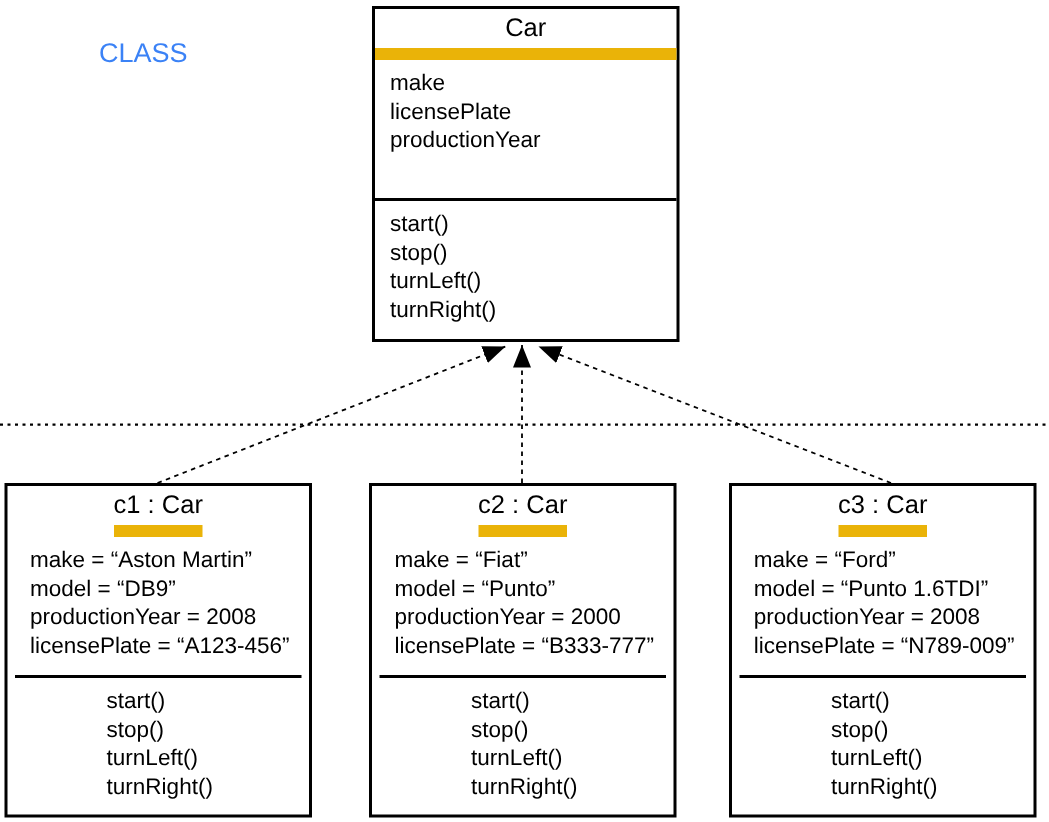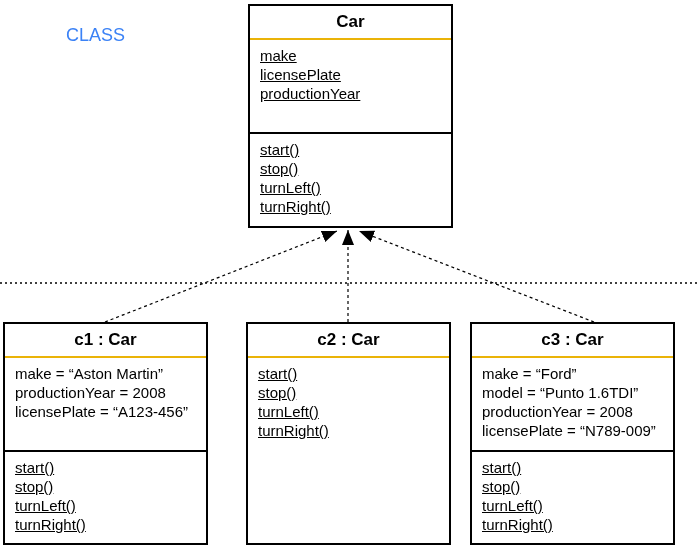--- a/index.html
+++ b/index.html
@@ -35,46 +35,45 @@
     border: 2px solid #000000;
     background: #ffffff;
     display: flex;
     flex-direction: column;
   }
   .box-title {
     display: flex;
     align-items: center;
     justify-content: center;
     font-size: 17px;
-    border-bottom: 2px solid #eab308;
+    border-bottom: 8px solid #eab308;
     flex: 0 0 auto;
-    font-weight: bold;
   }
   .class-box   { left: 248px; top: 4px;  height: 224px; }
   .class-box .box-title { height: 34px; }
-  .object-box  { top: 322px; height: 223px; }
+  .object-box  { top: 322px; height: 223px; align-items: center; }
   .object-box .box-title { height: 34px; }
   .box-c1 { left: 3px; }
   .box-c2 { left: 246px; }
-  .box-c3 { left: 470px; }
+  .box-c3 { left: 486px; }
 
   .compartment {
     padding: 6px 8px 0 10px;
     font-size: 15px;
     line-height: 19px;
     white-space: nowrap;
     overflow: hidden;
   }
   .compartment.attrs {
     border-bottom: 2px solid #000000;
     flex: 0 0 auto;
   }
-  .class-box .compartment.attrs  { height: 94px; text-decoration: underline; }
+  .class-box .compartment.attrs  { height: 94px; }
   .object-box .compartment.attrs { height: 94px; }
-  .compartment.methods { flex: 1 1 auto; text-decoration: underline; }
+  .compartment.methods { flex: 1 1 auto; }
 </style>
 </head>
 <body>
 
 <div class="canvas">
 
   <svg class="connectors" viewBox="0 0 699 548" xmlns="http://www.w3.org/2000/svg">
     <defs>
       <marker id="arrowhead" markerUnits="userSpaceOnUse" markerWidth="18" markerHeight="14" refX="15" refY="6" orient="auto">
         <path d="M0,0 L15,6 L0,12 Z" fill="#000000"></path>
@@ -100,33 +99,40 @@
       <div>stop()</div>
       <div>turnLeft()</div>
       <div>turnRight()</div>
     </div>
   </div>
 
   <div class="uml-box object-box box-c1">
     <div class="box-title">c1 : Car</div>
     <div class="compartment attrs">
       <div>make = “Aston Martin”</div>
+      <div>model = “DB9”</div>
       <div>productionYear = 2008</div>
       <div>licensePlate = “A123-456”</div>
     </div>
     <div class="compartment methods">
       <div>start()</div>
       <div>stop()</div>
       <div>turnLeft()</div>
       <div>turnRight()</div>
     </div>
   </div>
 
   <div class="uml-box object-box box-c2">
     <div class="box-title">c2 : Car</div>
+    <div class="compartment attrs">
+      <div>make = “Fiat”</div>
+      <div>model = “Punto”</div>
+      <div>productionYear = 2000</div>
+      <div>licensePlate = “B333-777”</div>
+    </div>
     <div class="compartment methods">
       <div>start()</div>
       <div>stop()</div>
       <div>turnLeft()</div>
       <div>turnRight()</div>
     </div>
   </div>
 
   <div class="uml-box object-box box-c3">
     <div class="box-title">c3 : Car</div>

